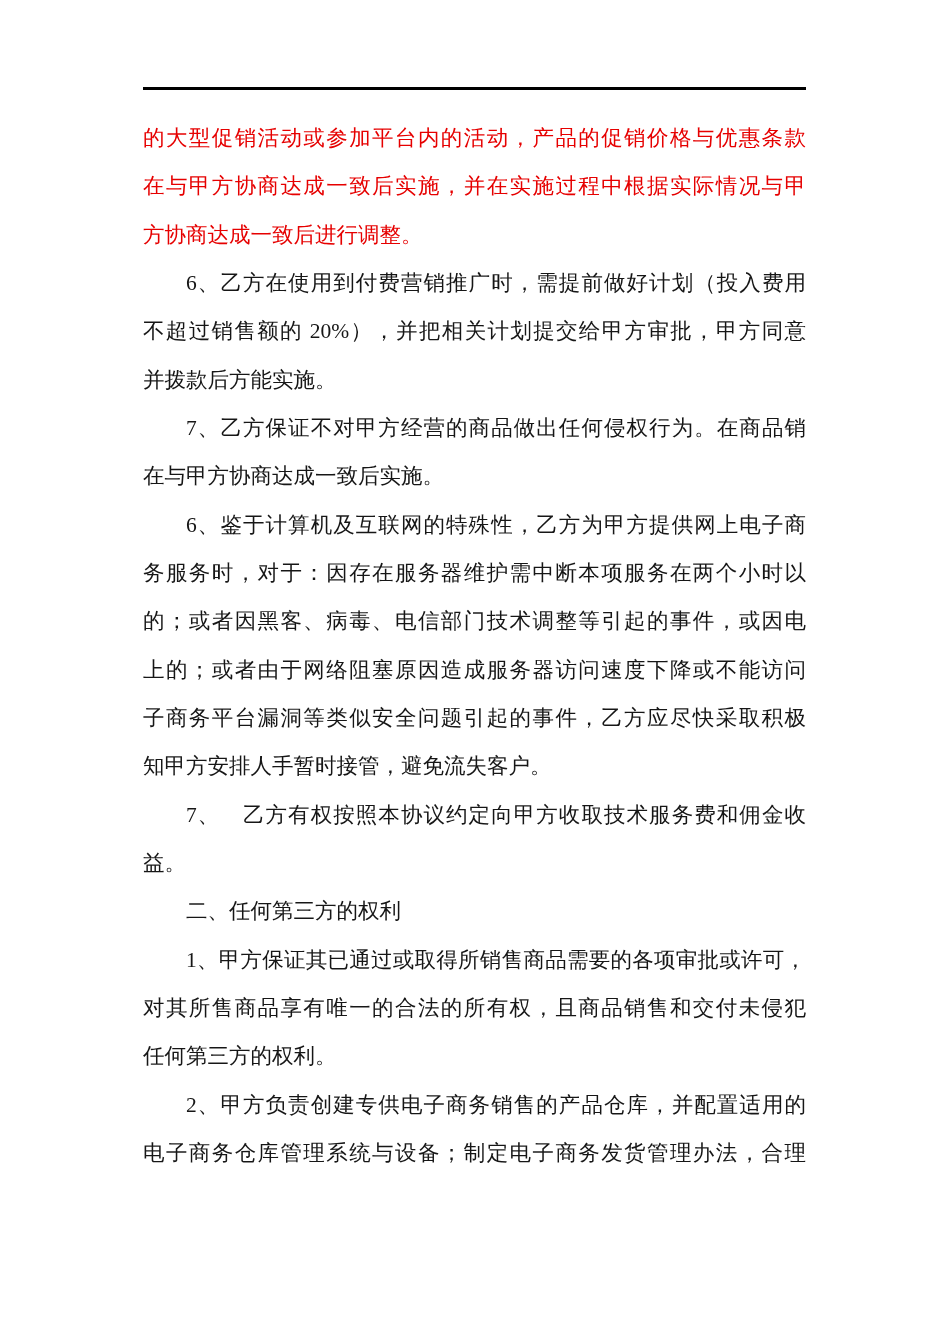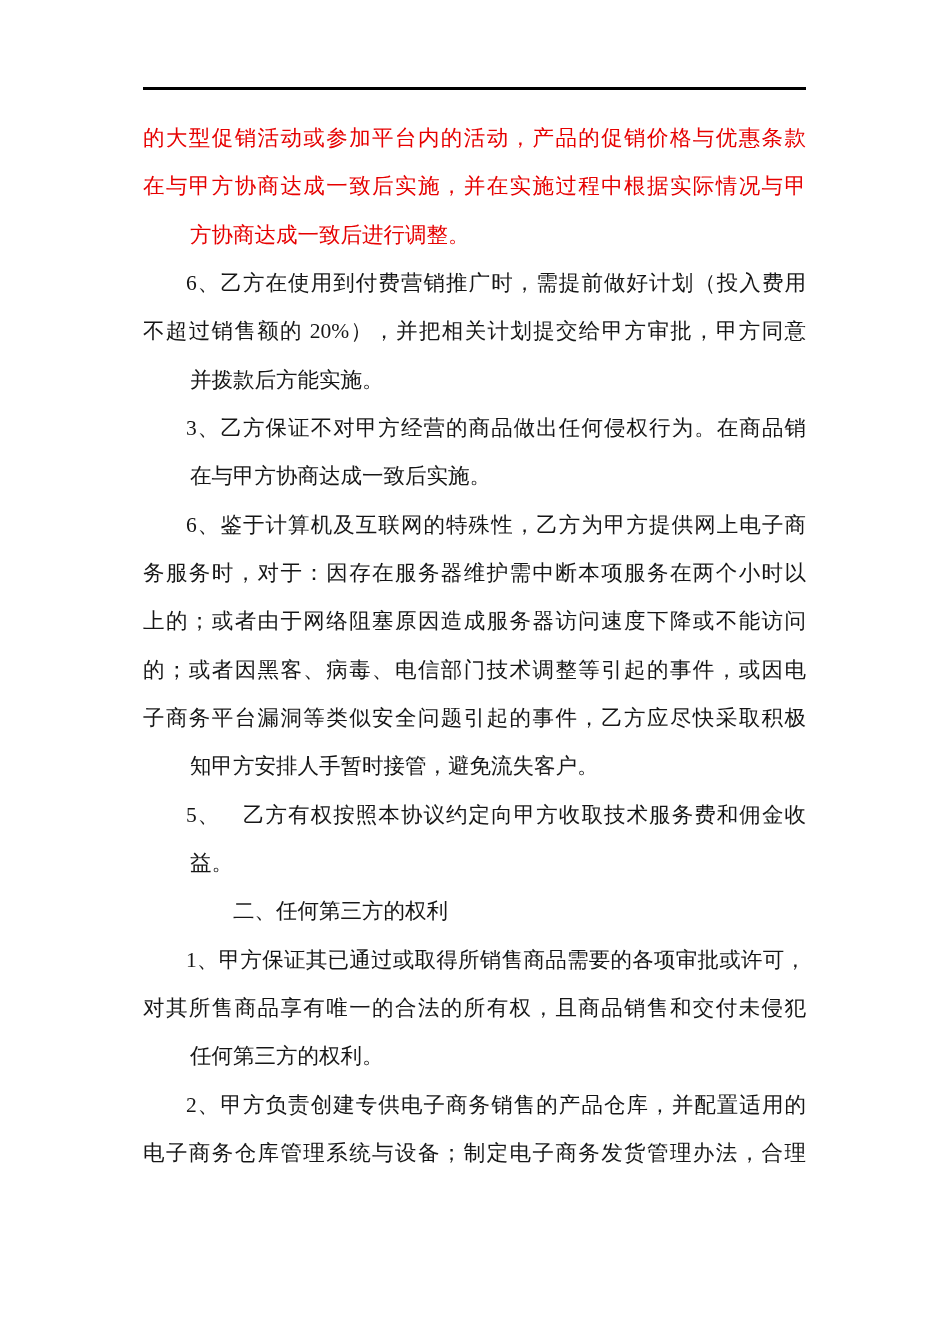--- a/index.html
+++ b/index.html
@@ -37,53 +37,52 @@
   .line {
     text-align: justify;
     text-align-last: justify;
     text-justify: inter-ideograph;
   }
   .line.indent {
     padding-left: 43px;
   }
   .line.final {
     text-align-last: left;
-    margin-left: 47px;
   }
 </style>
 </head>
 <body>
 
 <div class="page" id="page" style="--page-bg: #ffffff; --text-color: #161616; --red-color: #e60000; --rule-color: #000000;">
   <div class="header-rule"></div>
   <div class="doc-body" id="doc-body">
       <div class="paragraph red">
         <div class="line">的大型促销活动或参加平台内的活动，产品的促销价格与优惠条款</div>
         <div class="line">在与甲方协商达成一致后实施，并在实施过程中根据实际情况与甲</div>
         <div class="line final">方协商达成一致后进行调整。</div>
       </div>
       <div class="paragraph">
         <div class="line indent">6、乙方在使用到付费营销推广时，需提前做好计划（投入费用</div>
         <div class="line">不超过销售额的 20%），并把相关计划提交给甲方审批，甲方同意</div>
         <div class="line final">并拨款后方能实施。</div>
       </div>
       <div class="paragraph">
-        <div class="line indent">3、乙方保证不对甲方经营的商品做出任何侵权行为。在商品销</div>
+        <div class="line indent">7、乙方保证不对甲方经营的商品做出任何侵权行为。在商品销</div>
         <div class="line final">在与甲方协商达成一致后实施。</div>
       </div>
       <div class="paragraph">
         <div class="line indent">6、鉴于计算机及互联网的特殊性，乙方为甲方提供网上电子商</div>
         <div class="line">务服务时，对于：因存在服务器维护需中断本项服务在两个小时以</div>
+        <div class="line">的；或者因黑客、病毒、电信部门技术调整等引起的事件，或因电</div>
         <div class="line">上的；或者由于网络阻塞原因造成服务器访问速度下降或不能访问</div>
-        <div class="line">的；或者因黑客、病毒、电信部门技术调整等引起的事件，或因电</div>
         <div class="line">子商务平台漏洞等类似安全问题引起的事件，乙方应尽快采取积极</div>
         <div class="line final">知甲方安排人手暂时接管，避免流失客户。</div>
       </div>
       <div class="paragraph">
-        <div class="line indent">5、　乙方有权按照本协议约定向甲方收取技术服务费和佣金收</div>
+        <div class="line indent">7、　乙方有权按照本协议约定向甲方收取技术服务费和佣金收</div>
         <div class="line final">益。</div>
       </div>
       <div class="paragraph">
         <div class="line indent final">二、任何第三方的权利</div>
       </div>
       <div class="paragraph">
         <div class="line indent">1、甲方保证其已通过或取得所销售商品需要的各项审批或许可，</div>
         <div class="line">对其所售商品享有唯一的合法的所有权，且商品销售和交付未侵犯</div>
         <div class="line final">任何第三方的权利。</div>
       </div>

